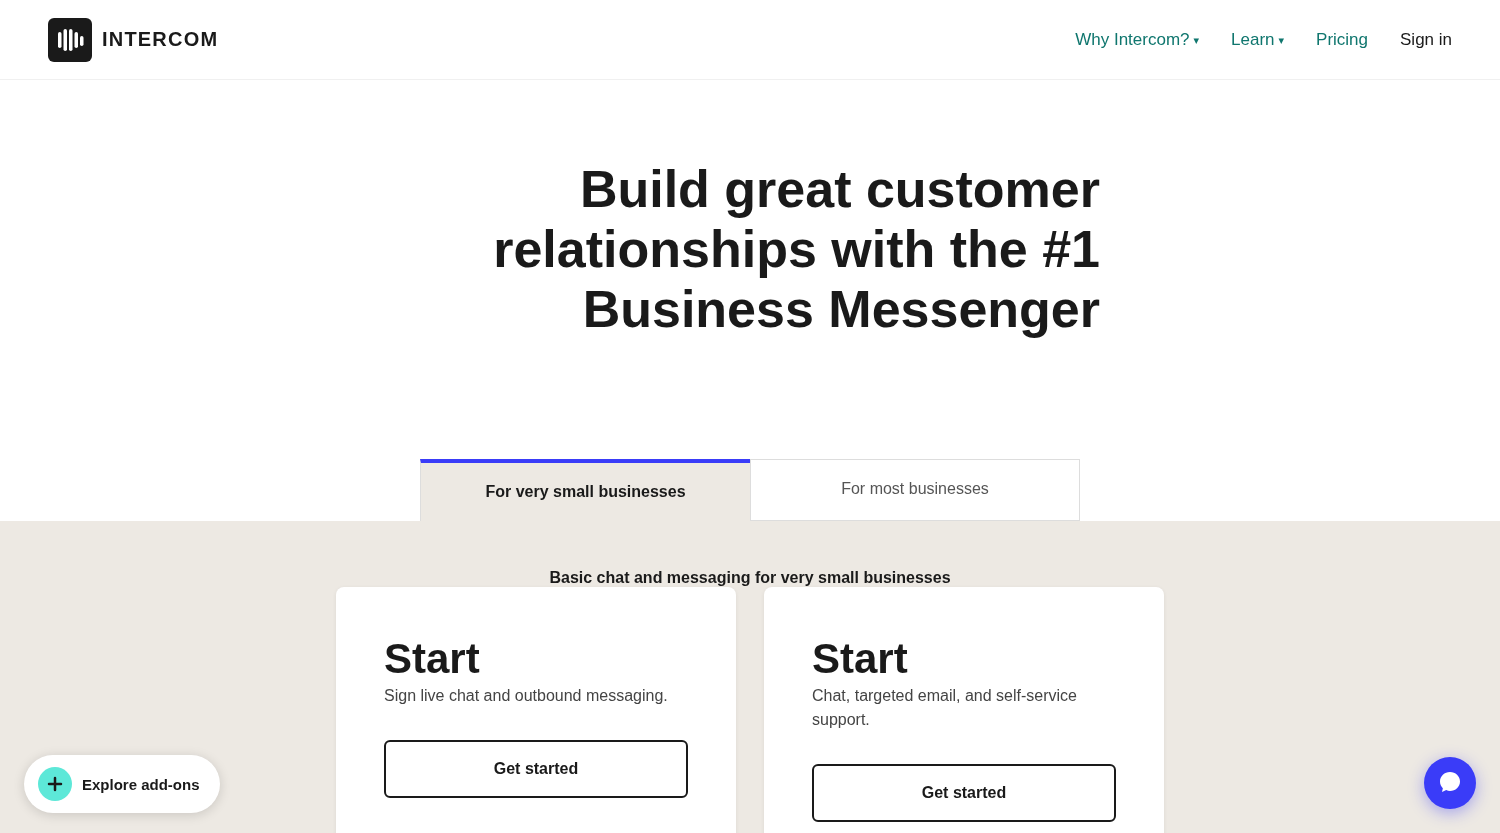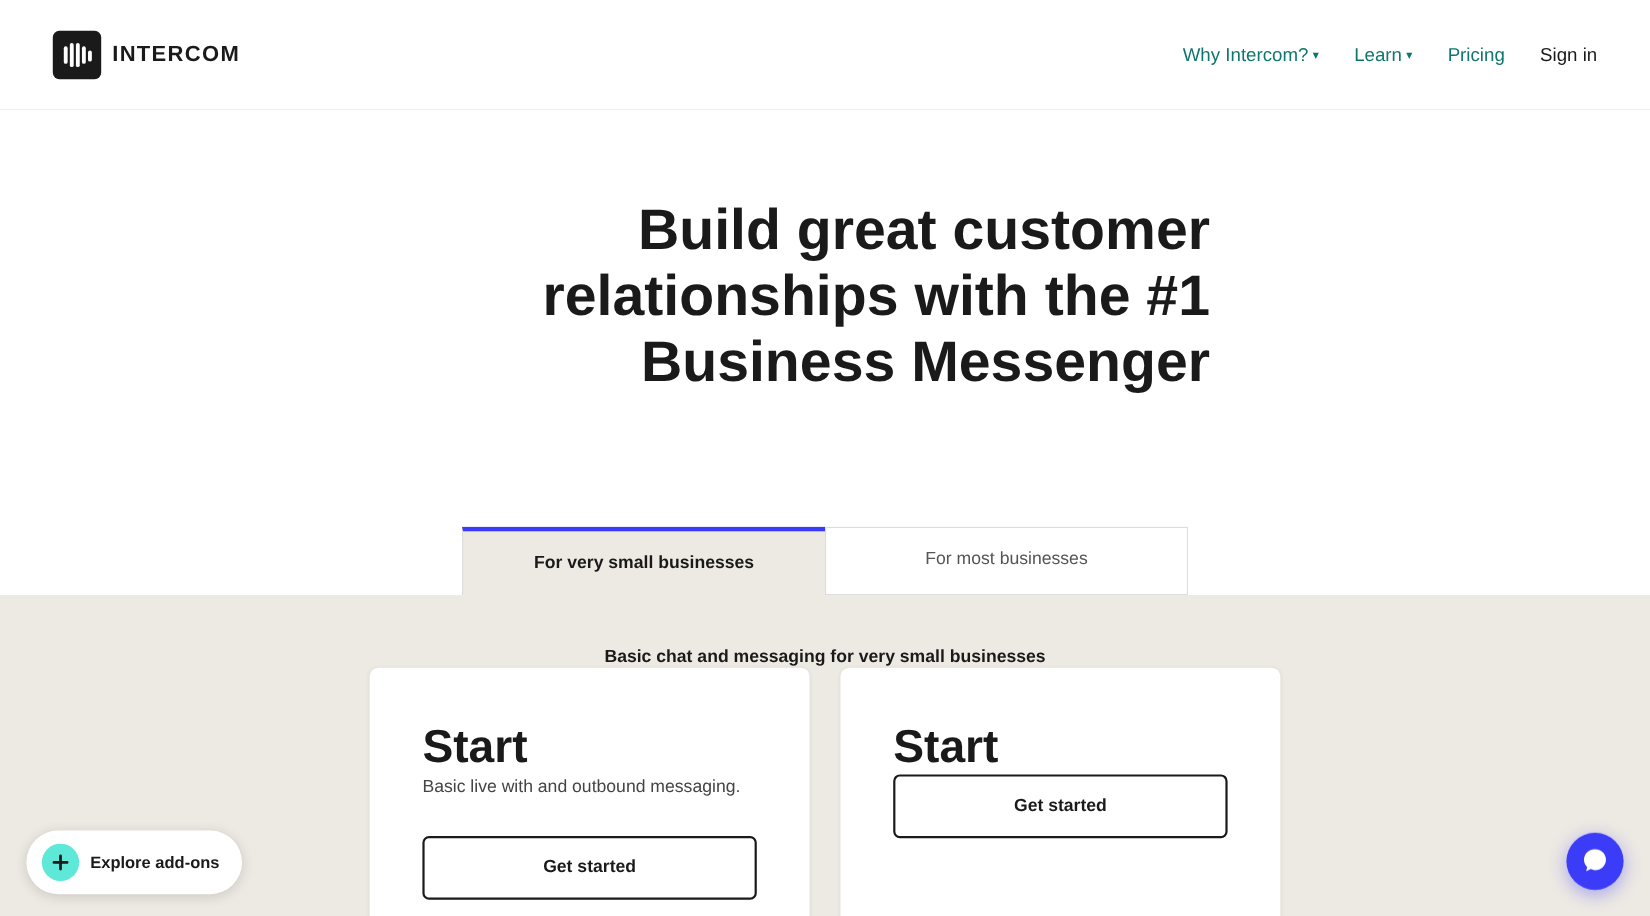--- a/index.html
+++ b/index.html
@@ -4,21 +4,21 @@
   <style>
     * { box-sizing: border-box; margin: 0; padding: 0; }
     body { font-family: -apple-system, BlinkMacSystemFont, 'Segoe UI', Helvetica, Arial, sans-serif; background: #fff; color: #1a1a1a; }
 
     
     .header {
       display: flex;
       align-items: center;
       justify-content: space-between;
       padding: 0 48px;
-      height: 100px;
+      height: 80px;
       border-bottom: 1px solid #f0f0f0;
       background: #fff;
     }
     .logo-area {
       display: flex;
       align-items: center;
       gap: 10px;
       text-decoration: none;
       color: #1a1a1a;
     }
@@ -264,27 +264,28 @@
     <span>For most businesses</span>
   </div>
 </div>
 
 <section class="content-section">
   <p class="section-subtitle">Basic chat and messaging for very small businesses</p>
   <div class="cards-row">
 
     <div class="card">
       <h2 class="card-title">Start</h2>
-      <p class="card-desc">Basic live with and outbound messaging.</p>
+      <p class="card-desc">Sign live chat and outbound messaging.</p>
       <button class="card-btn">Get started</button>
 
     </div>
 
     <div class="card">
       <h2 class="card-title">Start</h2>
+      <p class="card-desc">Chat, targeted email, and self-service support.</p>
       <button class="card-btn">Get started</button>
 
     </div>
 
   </div>
 </section>
 
 <button class="explore-addons">
   <div class="explore-circle">
     <svg viewBox="0 0 18 18" fill="none">

